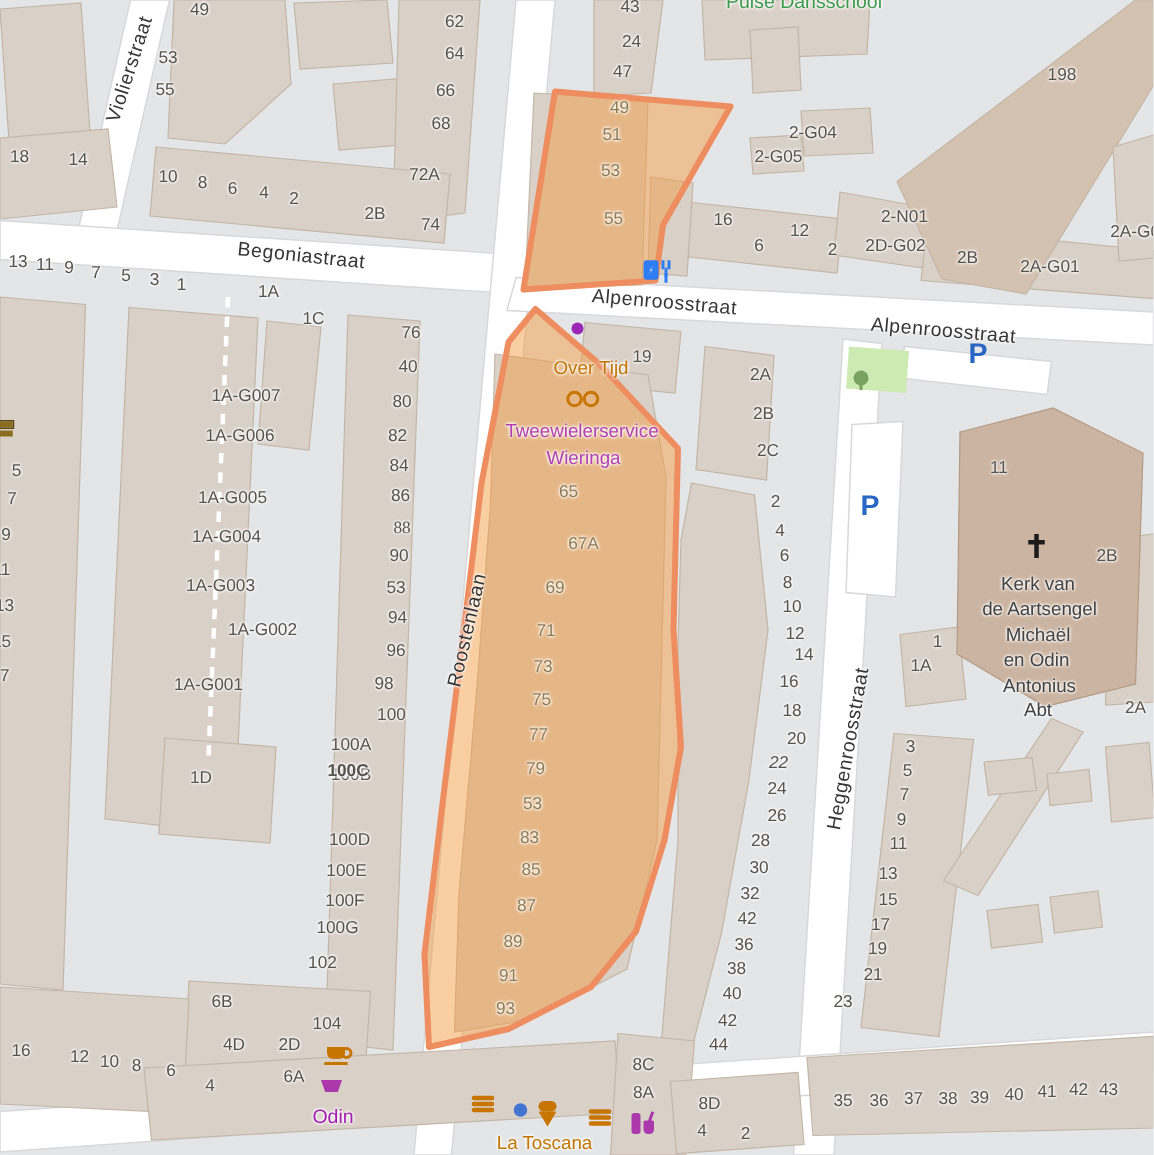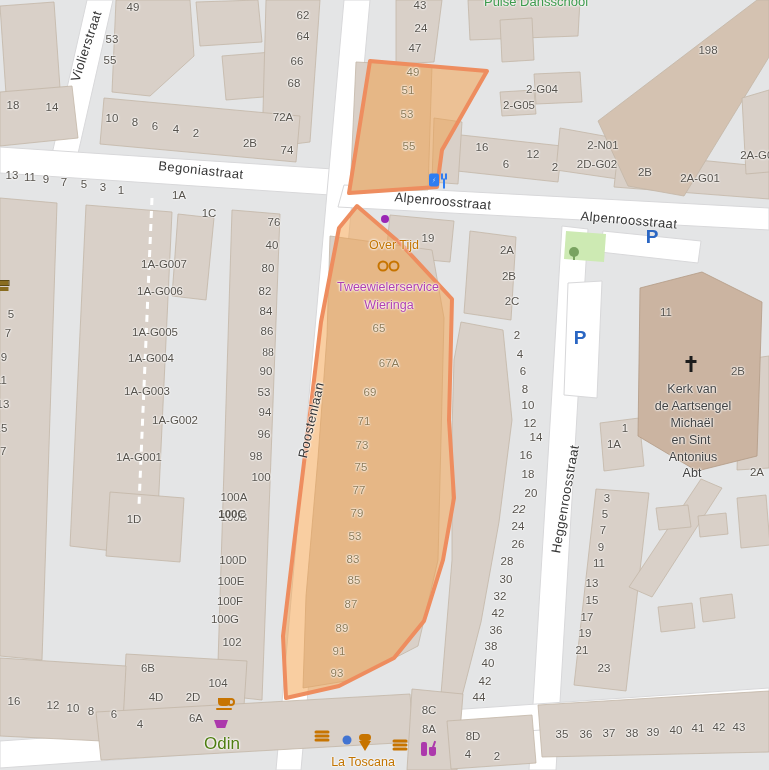--- a/index.html
+++ b/index.html
@@ -7,21 +7,21 @@
        font-family:"Liberation Sans","DejaVu Sans",sans-serif;}
   #base{position:absolute;left:0;top:0;}
   #labels{position:absolute;left:0;top:0;width:769px;height:770px;}
   .lbl{position:absolute;transform:translate(-50%,-50%);white-space:nowrap;
        font-size:11.5px;color:#56524c;
        text-shadow:0 0 2px #fff,0 0 2px #fff,0 0 3px #fff;}
   .numm{color:#8d7a55;}
   .street{font-size:13px;color:#363636;letter-spacing:.4px;}
   .poio{color:#c27400;font-size:12.5px;}
   .poim{color:#b03fb0;font-size:12.5px;}
-  .poip{color:#4d7c0f;font-size:17px;}
+  .poip{color:#a21caf;font-size:13px;}
   .poig{color:#3d9a4d;font-size:13px;}
   .church{color:#424242;font-size:12.5px;}
   .park{color:#2a66c3;font-size:19px;font-weight:bold;text-shadow:none;}
   
   .icon{position:absolute;transform:translate(-50%,-50%);}
   .ic-burger{width:15px;height:3px;border-radius:2px;background:#c77400;
              box-shadow:0 4px 0 #c77400,0 8px 0 #c77400;margin-top:-5px;}
   .ic-dot-blue{width:9px;height:9px;border-radius:50%;background:#4274d2;}
   .ic-dot-purple{width:8px;height:8px;border-radius:50%;background:#9a27b5;}
   .ic-icecream{width:0;height:0;border-left:6px solid transparent;border-right:6px solid transparent;
@@ -138,21 +138,21 @@
       <div class="lbl street" style="left: 565px; top: 499px; transform: translate(-50%, -50%) rotate(-80deg);">Heggenroosstraat</div>
       <div class="lbl poig" style="left: 536px; top: 1px;">Pulse Dansschool</div>
       <div class="lbl poio" style="left: 394px; top: 245px;">Over Tijd</div>
       <div class="lbl poim" style="left: 388px; top: 287px;">Tweewielerservice</div>
       <div class="lbl poim" style="left: 389px; top: 305px;">Wieringa</div>
       <div class="lbl poip" style="left: 222px; top: 744px;">Odin</div>
       <div class="lbl poio" style="left: 363px; top: 762px;">La Toscana</div>
       <div class="lbl church" style="left: 692px; top: 389px;">Kerk van</div>
       <div class="lbl church" style="left: 693px; top: 406px;">de Aartsengel</div>
       <div class="lbl church" style="left: 692px; top: 423px;">Michaël</div>
-      <div class="lbl church" style="left: 691px; top: 440px;">en Sint</div>
+      <div class="lbl church" style="left: 691px; top: 440px;">en Odin</div>
       <div class="lbl church" style="left: 693px; top: 457px;">Antonius</div>
       <div class="lbl church" style="left: 692px; top: 473px;">Abt</div>
       <div class="lbl park" style="left: 652px; top: 237px;">P</div>
       <div class="lbl park" style="left: 580px; top: 338px;">P</div>
       <div class="lbl " style="left: 133px; top: 7px;">49</div>
       <div class="lbl " style="left: 112px; top: 39px;">53</div>
       <div class="lbl " style="left: 110px; top: 60px;">55</div>
       <div class="lbl " style="left: 303px; top: 15px;">62</div>
       <div class="lbl " style="left: 303px; top: 36px;">64</div>
       <div class="lbl " style="left: 297px; top: 61px;">66</div>
@@ -208,21 +208,21 @@
       <div class="lbl " style="left: 264px; top: 434px;">96</div>
       <div class="lbl " style="left: 256px; top: 456px;">98</div>
       <div class="lbl " style="left: 249px; top: 477px; margin-left: 12px;">100</div>
       <div class="lbl " style="left: 234px; top: 497px;">100A</div>
       <div class="lbl " style="left: 234px; top: 517px;">100B</div>
       <div class="lbl " style="left: 232px; top: 514px; font-weight: bold;">100C</div>
       <div class="lbl " style="left: 233px; top: 560px;">100D</div>
       <div class="lbl " style="left: 231px; top: 581px;">100E</div>
       <div class="lbl " style="left: 230px; top: 601px;">100F</div>
       <div class="lbl " style="left: 225px; top: 619px;">100G</div>
-      <div class="lbl " style="left: 232px; top: 642px;">102</div>
+      <div class="lbl " style="left: 215px; top: 642px;">102</div>
       <div class="lbl " style="left: 218px; top: 683px;">104</div>
       <div class="lbl " style="left: 148px; top: 668px;">6B</div>
       <div class="lbl " style="left: 156px; top: 697px;">4D</div>
       <div class="lbl " style="left: 193px; top: 697px;">2D</div>
       <div class="lbl " style="left: 196px; top: 718px;">6A</div>
       <div class="lbl " style="left: 140px; top: 724px;">4</div>
       <div class="lbl " style="left: 14px; top: 701px;">16</div>
       <div class="lbl " style="left: 53px; top: 705px;">12</div>
       <div class="lbl " style="left: 73px; top: 708px;">10</div>
       <div class="lbl " style="left: 91px; top: 711px;">8</div>
@@ -296,21 +296,21 @@
       <div class="lbl " style="left: 607px; top: 498px;">3</div>
       <div class="lbl " style="left: 605px; top: 514px;">5</div>
       <div class="lbl " style="left: 603px; top: 530px;">7</div>
       <div class="lbl " style="left: 601px; top: 547px;">9</div>
       <div class="lbl " style="left: 599px; top: 563px;">11</div>
       <div class="lbl " style="left: 592px; top: 583px;">13</div>
       <div class="lbl " style="left: 592px; top: 600px;">15</div>
       <div class="lbl " style="left: 587px; top: 617px;">17</div>
       <div class="lbl " style="left: 585px; top: 633px;">19</div>
       <div class="lbl " style="left: 582px; top: 650px;">21</div>
-      <div class="lbl " style="left: 604px; top: 668px;">23</div>
+      <div class="lbl " style="left: 562px; top: 668px;">23</div>
       <div class="lbl " style="left: 562px; top: 734px;">35</div>
       <div class="lbl " style="left: 586px; top: 734px;">36</div>
       <div class="lbl " style="left: 609px; top: 733px;">37</div>
       <div class="lbl " style="left: 632px; top: 733px;">38</div>
       <div class="lbl " style="left: 653px; top: 732px;">39</div>
       <div class="lbl " style="left: 676px; top: 730px;">40</div>
       <div class="lbl " style="left: 698px; top: 728px;">41</div>
       <div class="lbl " style="left: 719px; top: 727px;">42</div>
       <div class="lbl " style="left: 739px; top: 727px;">43</div>
       <div class="icon ic-books" style="left: 3px; top: 283px;"></div>

